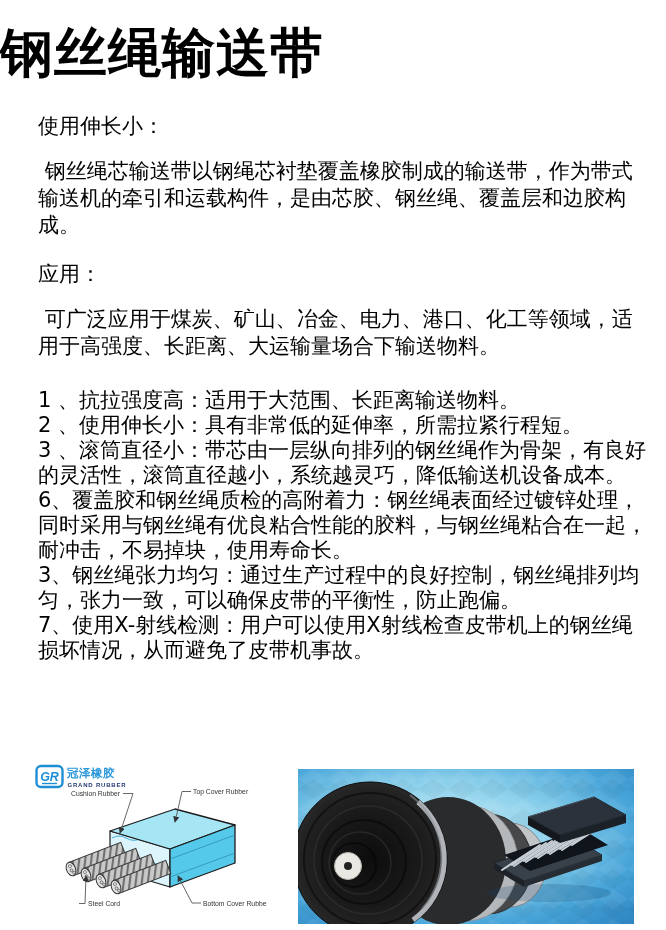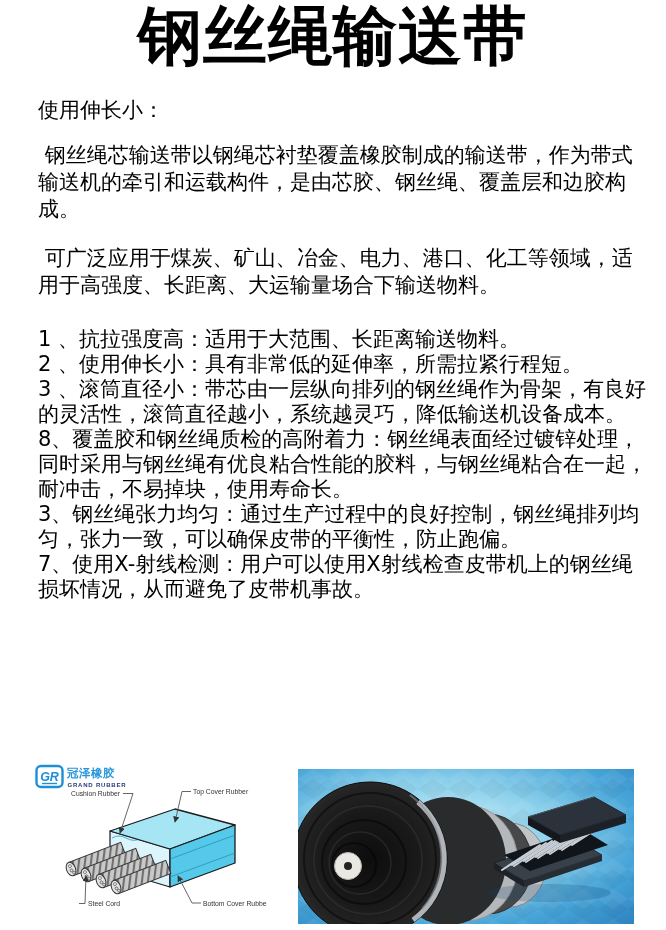--- a/index.html
+++ b/index.html
@@ -6,23 +6,23 @@
   .page{
     position:relative;
     width:666px;height:930px;
     margin:0 auto;
     background:#ffffff;
     font-family:"DejaVu Sans","Liberation Sans",sans-serif;
     color:#000;
     overflow:hidden;
   }
   h1.title{
-    margin:6px 0 0 0;
-    text-align:center;
-    font-size:64px;
+    margin:22px 0 0 0;
+    text-align:left;
+    font-size:53px;
     line-height:61px;
     font-weight:700;
     letter-spacing:1px;
   }
   .content{
     padding:30px 18px 0 38px;
   }
   .content p{
     margin:0;
     font-size:21px;
@@ -48,26 +48,27 @@
 </head>
 <body>
 
 <div class="page">
 
   <h1 class="title">钢丝绳输送带</h1>
 
   <div class="content">
     <p class="mb18">使用伸长小：</p>
     <p class="mb22"> 钢丝绳芯输送带以钢绳芯衬垫覆盖橡胶制成的输送带，作为带式输送机的牵引和运载构件，是由芯胶、钢丝绳、覆盖层和边胶构成。</p>
+    <p class="mb18">应用：</p>
     <p class="mb28"> 可广泛应用于煤炭、矿山、冶金、电力、港口、化工等领域，适用于高强度、长距离、大运输量场合下输送物料。</p>
     <div class="features">
       <p>1 、抗拉强度高：适用于大范围、长距离输送物料。</p>
       <p>2 、使用伸长小：具有非常低的延伸率，所需拉紧行程短。</p>
       <p>3 、滚筒直径小：带芯由一层纵向排列的钢丝绳作为骨架，有良好的灵活性，滚筒直径越小，系统越灵巧，降低输送机设备成本。</p>
-      <p>8、覆盖胶和钢丝绳质检的高附着力：钢丝绳表面经过镀锌处理，同时采用与钢丝绳有优良粘合性能的胶料，与钢丝绳粘合在一起，耐冲击，不易掉块，使用寿命长。</p>
+      <p>6、覆盖胶和钢丝绳质检的高附着力：钢丝绳表面经过镀锌处理，同时采用与钢丝绳有优良粘合性能的胶料，与钢丝绳粘合在一起，耐冲击，不易掉块，使用寿命长。</p>
       <p>3、钢丝绳张力均匀：通过生产过程中的良好控制，钢丝绳排列均匀，张力一致，可以确保皮带的平衡性，防止跑偏。</p>
       <p>7、使用X-射线检测：用户可以使用X射线检查皮带机上的钢丝绳损坏情况，从而避免了皮带机事故。</p>
     </div>
   </div>
 
   <div class="figures">
 
     <svg class="fig-diagram" viewBox="0 0 232 165">
       <defs>
         <pattern id="cordHatch" width="6" height="6" patternUnits="userSpaceOnUse" patternTransform="rotate(28)">

